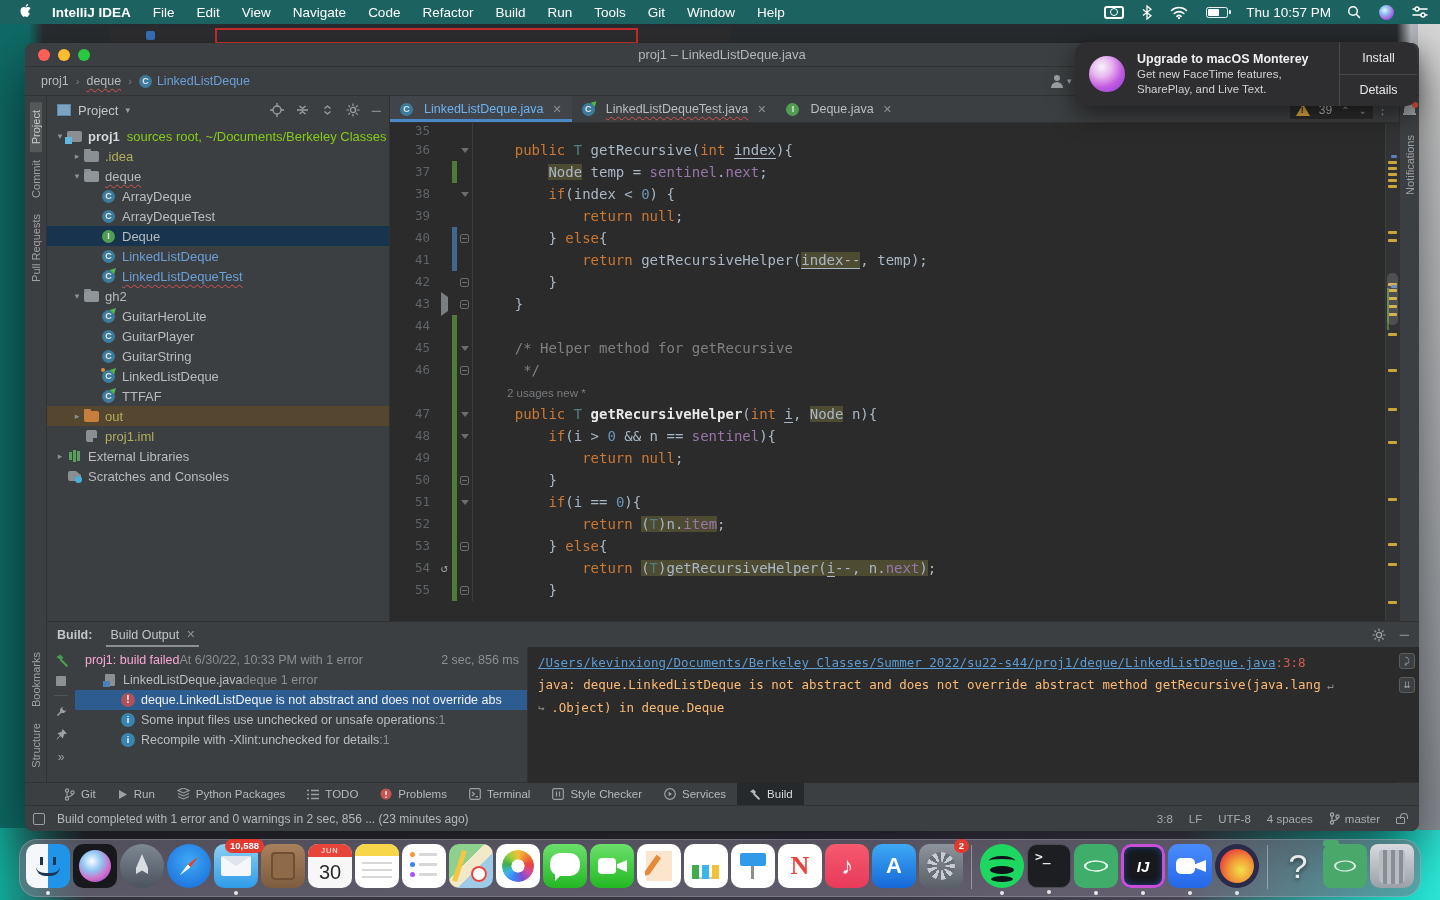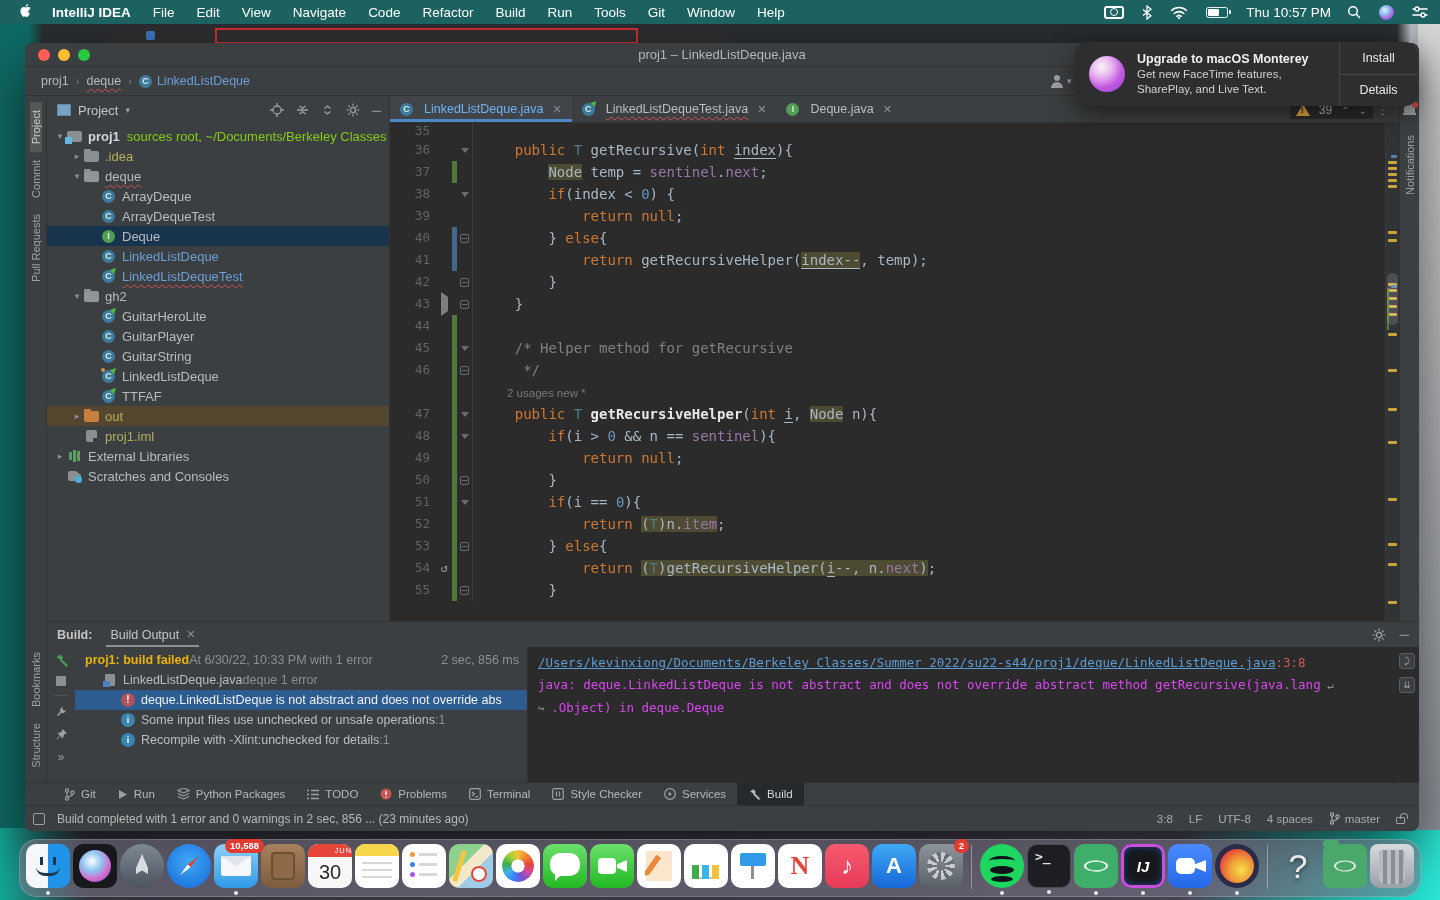--- a/index.html
+++ b/index.html
@@ -156,26 +156,26 @@
   .hdiv { width:14px; height:1px; background:#515456; }
   .btree { width:452px; flex:none; font-size:12.5px; padding-top:3px; overflow:hidden; }
   .brow { height:20px; display:flex; align-items:center; white-space:nowrap; padding-right:8px; }
   .brow.sel { background:#2d5c91; color:#eef1f3; }
   .brow .bi { width:14px; height:14px; margin-right:6px; flex:none; display:inline-flex; align-items:center; justify-content:center; }
   .bi.error { background:#b05259; border-radius:50%; color:#fff; font-size:10px; font-weight:bold; line-height:1; }
   .bi.info { background:#3885b0; border-radius:50%; color:#fff; font-size:9px; font-weight:bold; line-height:1; }
   .bi.file { position:relative; } .bi.file::before { content:""; position:absolute; inset:1px 2px; background:#8a8f93; border-radius:1px; }
   .bi.file i { position:absolute; left:0; bottom:0; width:7px; height:6px; background:#4d7fbd; z-index:1; font-style:normal; }
   .brow .dim { color:#8c8f91; }
-  .brow .b { font-weight:bold; color:#eab308; }
+  .brow .b { font-weight:normal; color:#f9a8d4; }
   .brow .right { margin-left:auto; color:#8c8f91; }
   .bconsole { flex:1; min-width:0; background:#2b2b2b; border-left:1px solid #323232; font-family:"DejaVu Sans Mono",monospace; font-size:12.5px; padding:5px 10px; line-height:22px; position:relative; }
   .lnk { color:#5b9bd3; text-decoration:underline; }
   .errloc { color:#cf5b56; }
-  .errtxt { color:#d946ef;text-align:center; }
+  .errtxt { color:#fdba74;text-align:center; }
   .wraparrow { color:#8c8f91; font-size:11px; }
   .bright { width:24px; flex:none; background:#2b2b2b; display:flex; flex-direction:column; gap:8px; padding-top:6px; align-items:center; }
   .bright .sq { width:16px; height:16px; border:1px solid #5a5d5f; border-radius:3px; color:#9da0a3; font-size:9px; display:flex; align-items:center; justify-content:center; background:#3c3f41; }
   
   .twbar { height:23px; flex:none; background:#3c3f41; border-top:1px solid #323232; display:flex; align-items:stretch; padding-left:28px; font-size:11.5px; color:#b6b8ba; }
   .twb { display:flex; align-items:center; gap:6px; padding:0 11px; }
   .twb.active { background:#26292b; color:#d6d8da; }
   .twb .ic { display:flex; align-items:center; }
   
   .statusbar { height:26px; flex:none; background:#3c3f41; border-top:1px solid #323232; display:flex; align-items:center; font-size:12px; color:#a8abad; padding:0 14px 0 8px; }
@@ -200,21 +200,21 @@
   .dk-launchpad { background:linear-gradient(180deg,#7e8893,#4b545e); border-radius:50%; }
   .dk-launchpad::after { content:""; position:absolute; left:16px; top:10px; width:12px; height:20px; background:#d8dde2; clip-path:polygon(50% 0,100% 70%,100% 100%,50% 82%,0 100%,0 70%); }
   .dk-safari { background:radial-gradient(circle at 50% 40%,#3fa9f5,#1668d8); border-radius:50%; }
   .dk-safari::after { content:""; position:absolute; left:50%; top:50%; width:4px; height:26px; transform:translate(-50%,-50%) rotate(45deg); background:linear-gradient(180deg,#e8402a 0 50%,#f5f7fa 50% 100%); clip-path:polygon(50% 0,100% 50%,50% 100%,0 50%); }
   .dk-mail { background:linear-gradient(180deg,#8cd0f5,#2f9be8); }
   .dk-mail::after { content:""; position:absolute; inset:12px 7px; background:#f5f7fa; border-radius:2px; }
   .dk-mail::before { content:""; position:absolute; left:7px; right:7px; top:12px; height:10px; background:#dfe5ea; clip-path:polygon(0 0,50% 100%,100% 0); z-index:1; }
   .dk-contacts { background:linear-gradient(180deg,#a8805c,#7d5c3e); }
   .dk-contacts::after { content:""; position:absolute; inset:8px 10px; background:#8f6a48; border-radius:4px; box-shadow:inset 0 0 0 2px #6e4f33; }
   .dk-calendar { background:#f7f7f7; }
-  .dk-calendar .caltop { position:absolute; left:0; right:0; top:0; height:13px; background:#e8453a; color:#fff; font-size:7.5px; text-align:right; line-height:13px; letter-spacing:1px; border-radius:10px 10px 0 0; }
+  .dk-calendar .caltop { position:absolute; left:0; right:0; top:0; height:13px; background:#e8453a; color:#fff; font-size:7.5px; text-align:center; line-height:13px; letter-spacing:1px; border-radius:10px 10px 0 0; }
   .dk-calendar .calday { position:absolute; left:0; right:0; top:13px; bottom:0; display:flex; align-items:center; justify-content:center; font-size:20px; color:#2b2b2b; font-weight:normal; }
   .dk-notes { background:#fff; }
   .dk-notes::before { content:""; position:absolute; left:0; right:0; top:0; height:12px; background:#f7d64a; border-radius:10px 10px 0 0; }
   .dk-notes::after { content:""; position:absolute; left:7px; right:7px; top:18px; height:2px; background:#d8d8d8; box-shadow:0 7px 0 #d8d8d8,0 14px 0 #d8d8d8; }
   .dk-reminders { background:#fff; }
   .dk-reminders::before { content:""; position:absolute; left:8px; top:8px; width:5px; height:5px; border-radius:50%; background:#f09a37; box-shadow:0 10px 0 #3b82f6,0 20px 0 #a855f7; }
   .dk-reminders::after { content:""; position:absolute; left:17px; top:9px; width:18px; height:2.5px; background:#d8d8d8; box-shadow:0 10px 0 #d8d8d8,0 20px 0 #d8d8d8; }
   .dk-maps { background:linear-gradient(135deg,#8ed08e 0 40%,#f2e9c8 40% 60%,#9ecbe8 60% 100%); }
   .dk-maps::after { content:""; position:absolute; right:6px; bottom:6px; width:16px; height:16px; border-radius:50%; background:#fff; box-shadow:inset 0 0 0 2px #e8453a; }
   .dk-maps::before { content:""; position:absolute; left:8px; top:6px; width:5px; height:32px; background:#f5c642; transform:rotate(18deg); z-index:0; }

